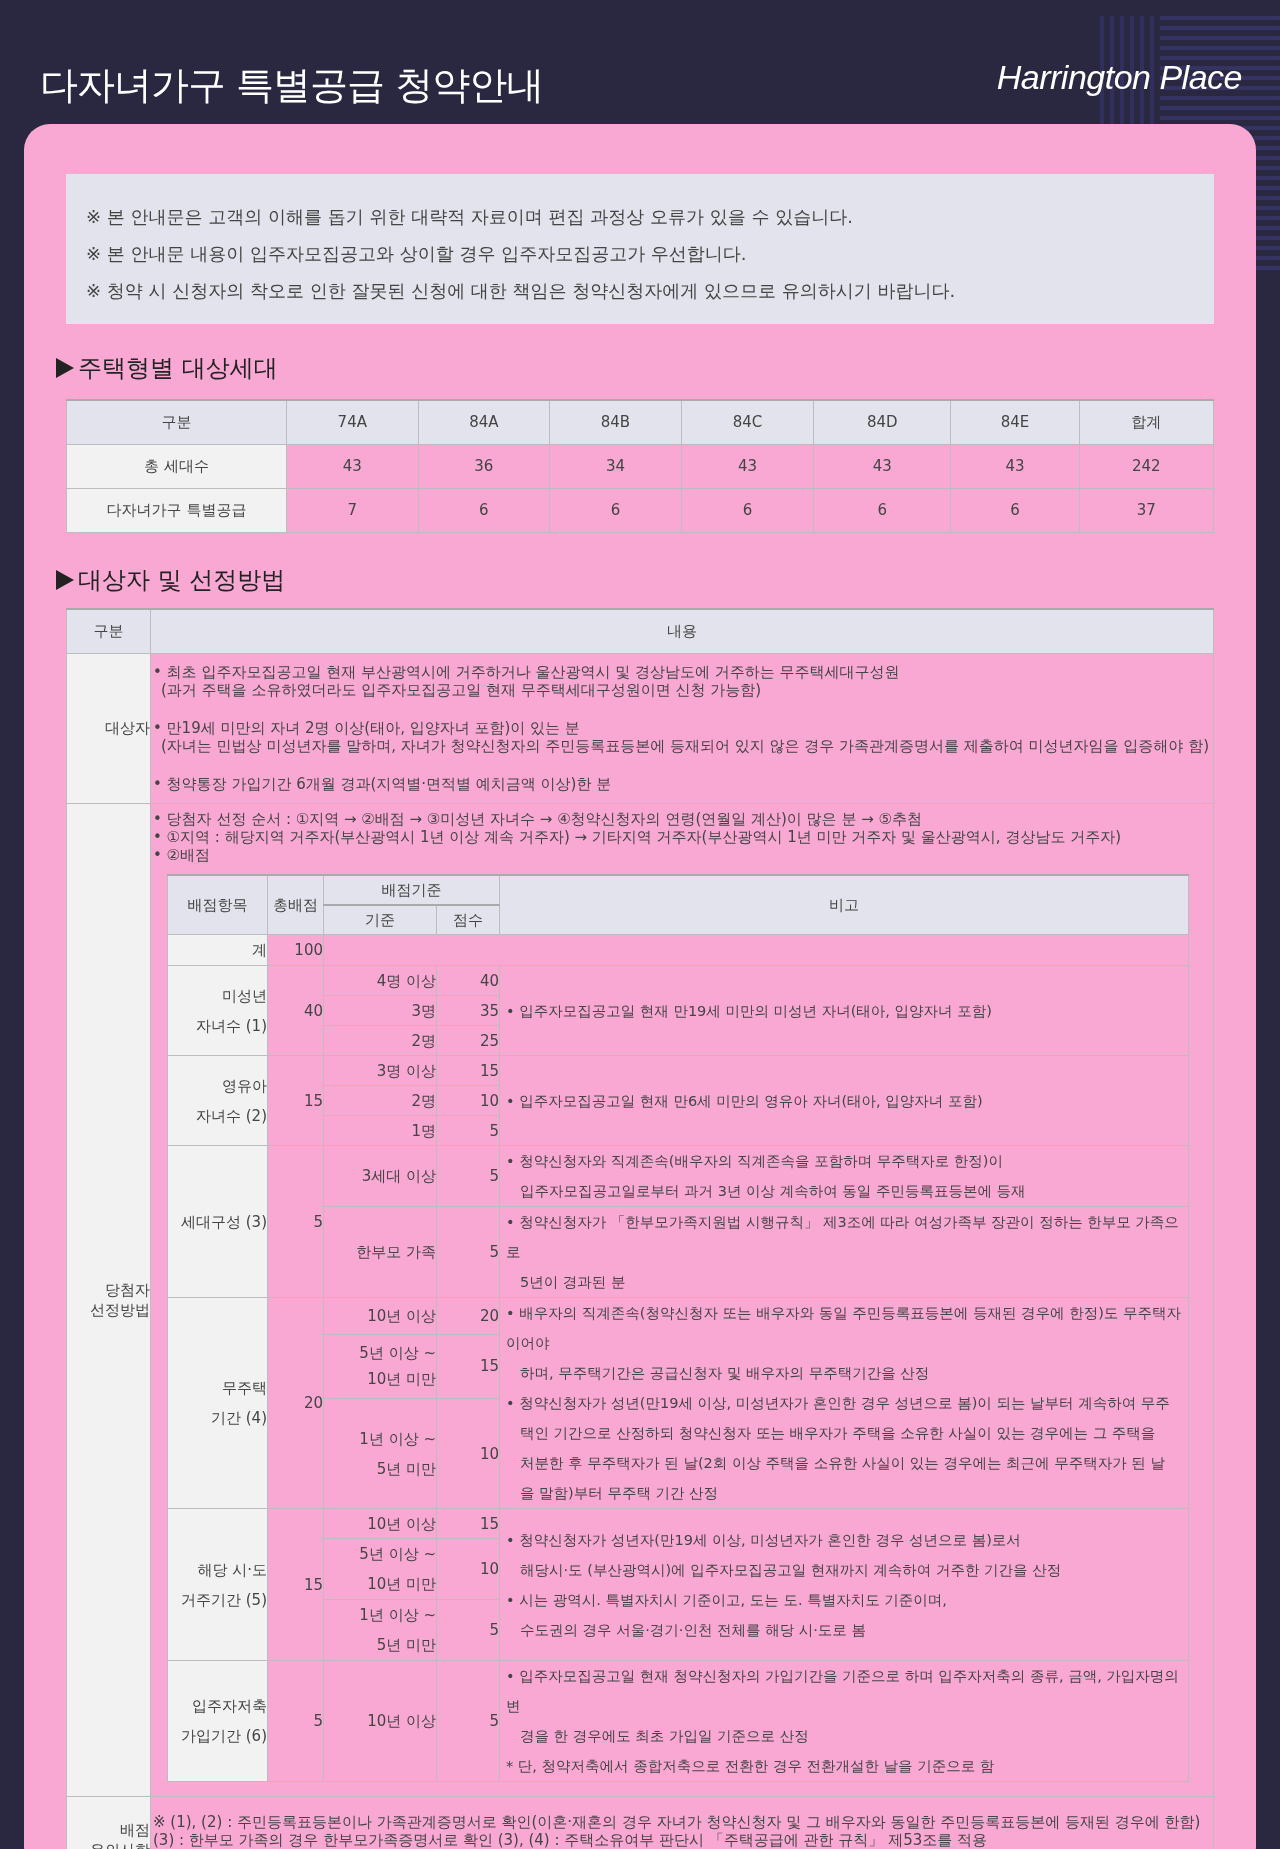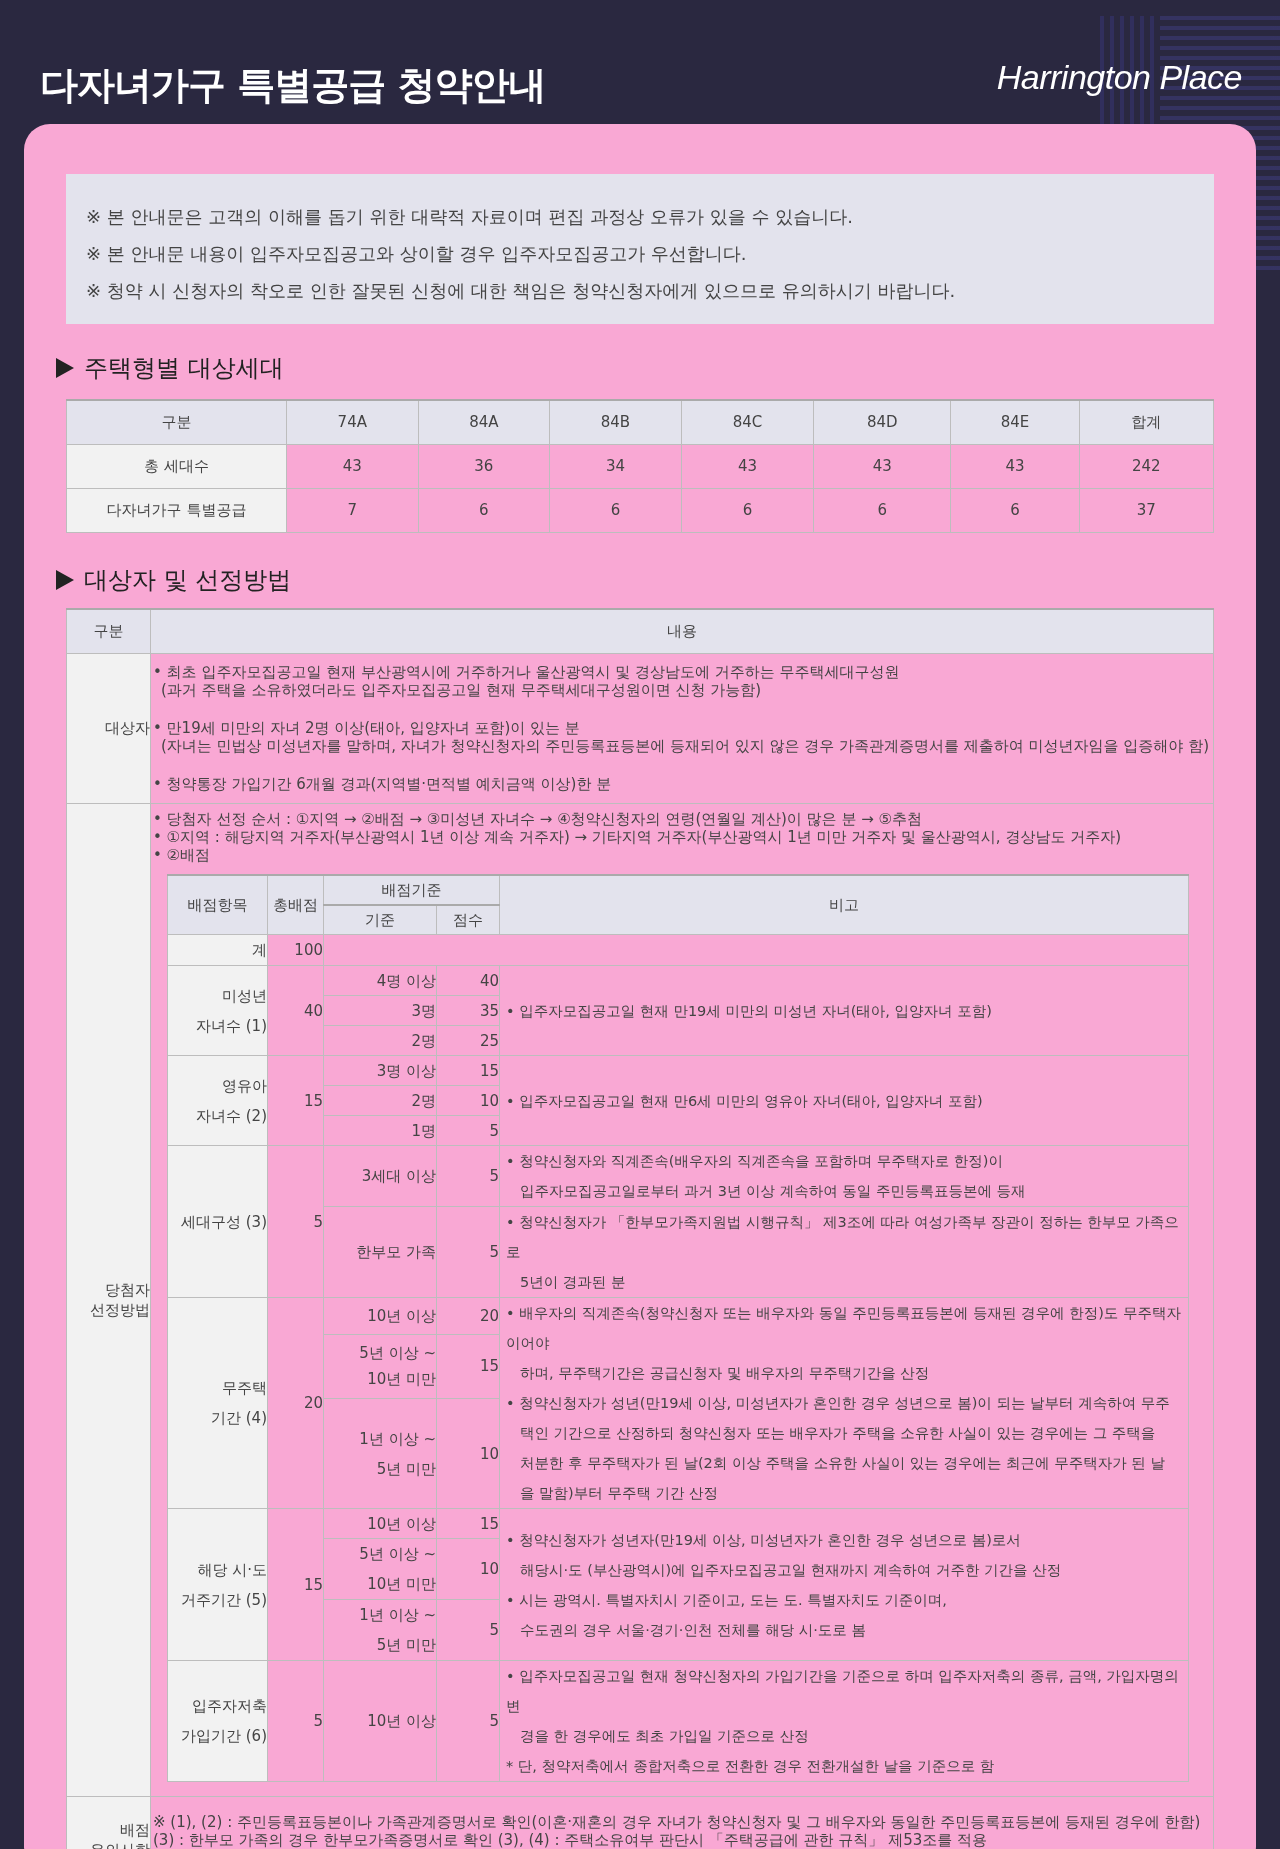--- a/index.html
+++ b/index.html
@@ -20,39 +20,39 @@
   }
   .deco::before {
     content: ""; position: absolute; left: 0; top: 0; width: 60px; height: 100%;
     background: repeating-linear-gradient(to right, #34326a 0 4px, #2a2840 4px 10px);
   }
   .header {
     position: absolute; left: 0; top: 0; width: 1280px; height: 124px;
   }
   .page-title {
     position: absolute; left: 40px; top: 60px;
-    font-size: 38px; font-weight: bold; color: #fff; letter-spacing: -1px;
+    font-size: 38px; font-weight: normal; color: #fff; letter-spacing: -1px;
   }
   .brand {
     position: absolute; right: 38px; top: 58px;
     font-family: Liberation Sans, sans-serif;
     font-style: italic; font-size: 34px; color: #fff; letter-spacing: -0.5px;
   }
   .card {
     position: absolute; left: 24px; top: 124px; width: 1232px; height: 1748px;
     background: #f9a8d4; border-radius: 26px;
   }
   .notice {
     position: absolute; left: 42px; top: 50px; width: 1148px; height: 150px;
     background: #e3e3ed; padding: 24px 20px;
   }
   .notice p { font-size: 18px; line-height: 37px; color: #444; }
   .section-title {
     position: absolute; left: 32px; font-size: 24px; color: #222;
-    display: flex; align-items: center; gap: 10px; text-align: center;
+    display: flex; align-items: center; gap: 4px; text-align: center;
   }
   .section-title .tri {
     width: 0; height: 0; border-top: 10px solid transparent;
     border-bottom: 10px solid transparent; border-left: 18px solid #222;
   }
   table { border-collapse: collapse; }
   td, th { border: 1px solid #bdbdbd; font-weight: normal; text-align: center; vertical-align: middle; }
   .t1 { position: absolute; left: 42px; top: 275px; width: 1148px; }
   .t1 th { background: #e3e3ed; height: 44px; font-size: 15px; color: #444; border-top: 2px solid #aaa; }
   .t1 td { height: 44px; font-size: 15px; color: #444; }

